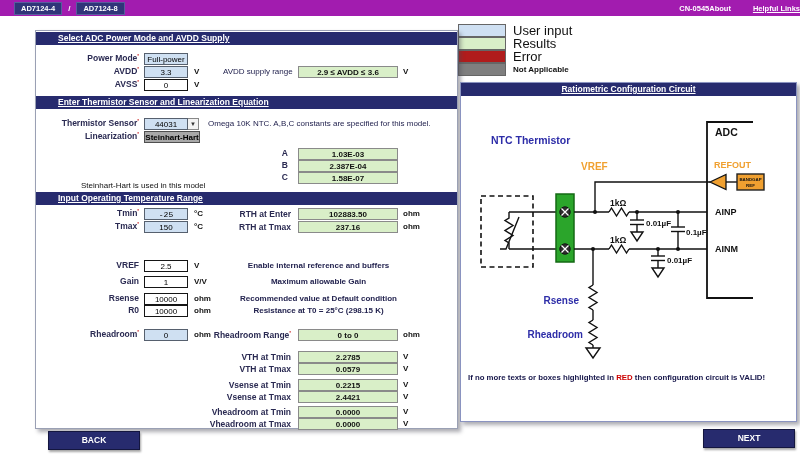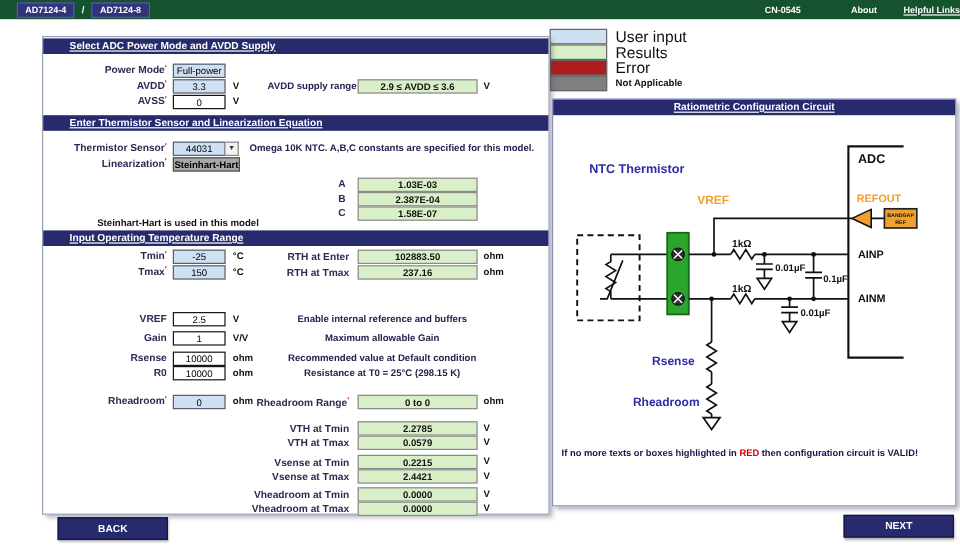--- a/index.html
+++ b/index.html
@@ -1,29 +1,29 @@
 <!DOCTYPE html>
 <html><head>
 <meta charset="utf-8">
 <style>
   html,body{margin:0;padding:0;}
   body{width:800px;height:454px;position:relative;background:#fff;
        font-family:"Liberation Sans",sans-serif;overflow:hidden;}
 
   
-  .topbar{position:absolute;left:0;top:0;width:800px;height:16px;background:#14532d;
+  .topbar{position:absolute;left:0;top:0;width:800px;height:16px;background:#a21caf;
           display:flex;align-items:center;color:#fff;}
   .tab{font-size:7.5px;font-weight:bold;background:#303579;border:1px solid #585d9e;
        padding:0 6px;height:11px;line-height:11px;margin-left:6px;cursor:pointer;}
   .tab:first-child{margin-left:14px;}
   .slash{font-size:8px;font-weight:bold;margin-left:6px;}
   .apptitle{font-size:10px;font-weight:bold;margin-left:14px;letter-spacing:.2px;}
   .topright{margin-left:auto;display:flex;align-items:center;}
   .toplink{font-size:7.5px;font-weight:bold;cursor:pointer;}
-  .doc{margin-right:42px;} .about{margin-right:22px;} .help{text-decoration:underline;}
+  .doc{} .about{margin-right:22px;} .help{text-decoration:underline;}
 
   
   #legend{position:absolute;left:458px;top:24px;}
   .lgrow{display:flex;align-items:center;height:13px;}
   .lgsw{width:46px;height:11px;border:1px solid #666;margin-right:7px;}
   .sw-input{background:#cfe0f2;} .sw-res{background:#d9efc8;}
   .sw-err{background:#b01c1c;} .sw-na{background:#7f7f7f;}
   .lglabel{font-size:13px;color:#111;}
   .lgrow.bold .lglabel{font-weight:bold;font-size:8px;}
 
@@ -53,21 +53,21 @@
   .dd{position:absolute;left:108px;display:flex;cursor:pointer;}
   .dd .val{width:44px;height:12px;background:#cfe0f2;border:1px solid #56606e;
            text-align:center;font-size:8px;line-height:11px;box-sizing:border-box;}
   .dd .arr{width:11px;height:12px;background:#f2f2f2;border:1px solid #888;border-left:none;
            font-size:6px;line-height:11px;text-align:center;box-sizing:border-box;color:#333;}
   .res{position:absolute;left:262px;width:100px;height:12px;background:#d9efc8;
        border:1px solid #8a8a8a;font-size:8px;font-weight:bold;text-align:center;
        line-height:11px;box-sizing:border-box;color:#111;}
   .unit{position:absolute;left:158px;font-size:8px;font-weight:bold;color:#111;white-space:nowrap;}
   .unit.r{left:367px;}
-  .note{position:absolute;font-size:8px;font-weight:bold;color:#23234f;white-space:nowrap;}
+  .note{position:absolute;font-size:8px;font-weight:normal;color:#23234f;white-space:nowrap;}
   .cnote{position:absolute;left:165px;width:235px;text-align:center;font-size:8px;
          font-weight:bold;color:#23234f;white-space:nowrap;}
 
   
   .rhdr{position:absolute;left:0;top:0;width:100%;height:13px;background:#272b6e;color:#fff;
         font-size:8.5px;font-weight:bold;text-align:center;box-sizing:border-box;padding-top:1px;}
   .rhdr span{text-decoration:underline;}
   #circuitSvg{position:absolute;left:0;top:13px;}
   svg text{font-family:"Liberation Sans",sans-serif;}
   .valid-note{position:absolute;left:7px;top:290px;font-size:7.8px;font-weight:bold;
@@ -143,21 +143,21 @@
   <div class="res" style="top:117px">1.03E-03</div>
   <div class="lbl" style="left:135px;top:129px;width:117px">B</div>
   <div class="res" style="top:129px">2.387E-04</div>
   <div class="lbl" style="left:135px;top:141px;width:117px">C</div>
   <div class="res" style="top:141px">1.58E-07</div>
   <div class="note" style="left:45px;top:150px;color:#111">Steinhart-Hart is used in this model</div>
 
   <div class="sechdr" style="top:161px">
     <span>Input Operating Temperature Range</span></div>
   <div class="lbl cm" style="top:177px">Tmin</div>
-  <input class="inp blue" style="top: 177px;" value="-25">
+  <input class="inp blue" style="top: 177px; font-family: Liberation Mono, monospace;" value="-25">
   <div class="unit" style="top:178px">°C</div>
   <div class="rlbl" style="top:178px">RTH at Enter</div>
   <div class="res" style="top:177px">102883.50</div>
   <div class="unit r" style="top:178px">ohm</div>
   <div class="lbl cm" style="top:190px">Tmax</div>
   <input class="inp blue" style="top: 190px;" value="150">
   <div class="unit" style="top:191px">°C</div>
   <div class="rlbl" style="top:191px">RTH at Tmax</div>
   <div class="res" style="top:190px">237.16</div>
   <div class="unit r" style="top:191px">ohm</div>

